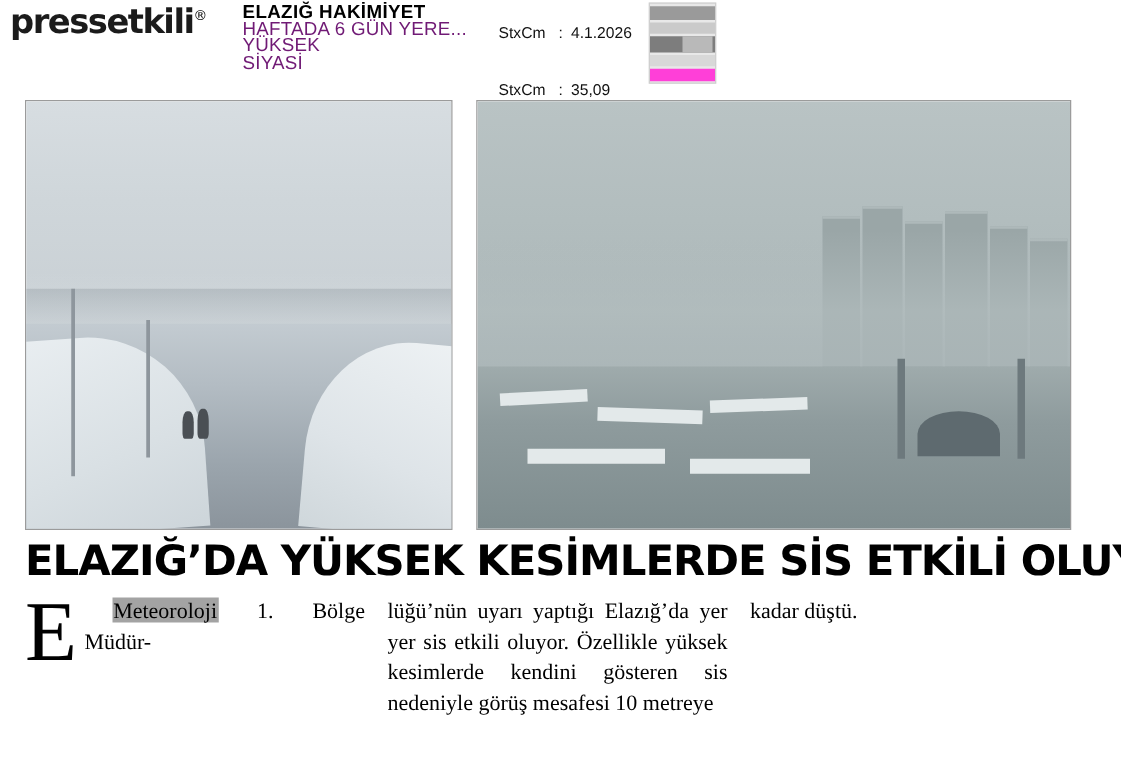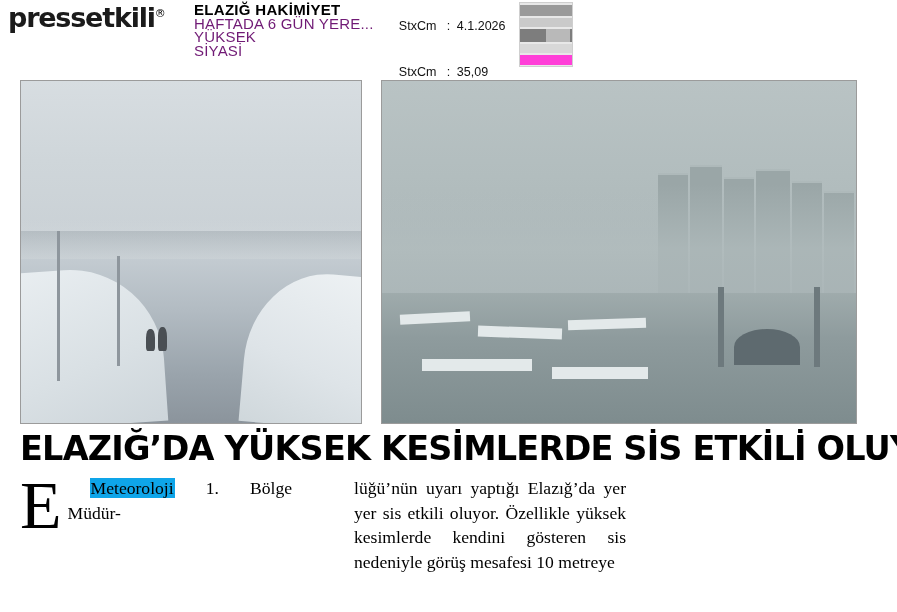--- a/index.html
+++ b/index.html
@@ -223,34 +223,34 @@
     position: absolute;
     top: 0;
     width: 272px;
     font-family: "Liberation Serif", serif;
     font-size: 17.6px;
     line-height: 24.5px;
     text-align: justify;
     color: #000;
   }
   .col1 { left: 0; }
-  .col2 { left: 290px; margin-left: 44px; }
+  .col2 { left: 290px; }
   .col3 { left: 580px; }
 
   .dropcap {
     float: left;
     font-family: "Liberation Serif", serif;
     font-size: 68px;
     line-height: 54px;
     font-weight: 400;
     padding: 2px 6px 0 0;
   }
   .para-indent { text-indent: 22px; }
   .highlight {
-    background: #0ea5e9;
+    background: #a3a3a3;
     padding: 0 1px;
   }
 </style>
 </head>
 <body>
 
 <div class="header">
 
   <div class="logo">
     <span class="inter">press</span><span class="press">etkili</span><span class="reg">®</span>
@@ -327,14 +327,15 @@
     <div class="para-indent">
       <span class="highlight">Meteoroloji</span><span> 1. Bölge Müdür-</span>
     </div>
   </div>
 
   <div class="col col2">
     <span>lüğü’nün uyarı yaptığı Elazığ’da yer yer sis etkili oluyor. Özellikle yüksek kesimlerde kendini gösteren sis nedeniyle görüş mesafesi 10 metreye</span>
   </div>
 
   <div class="col col3">
+    <div>kadar düştü.</div>
   </div>
 </div>
 
 </body></html>

